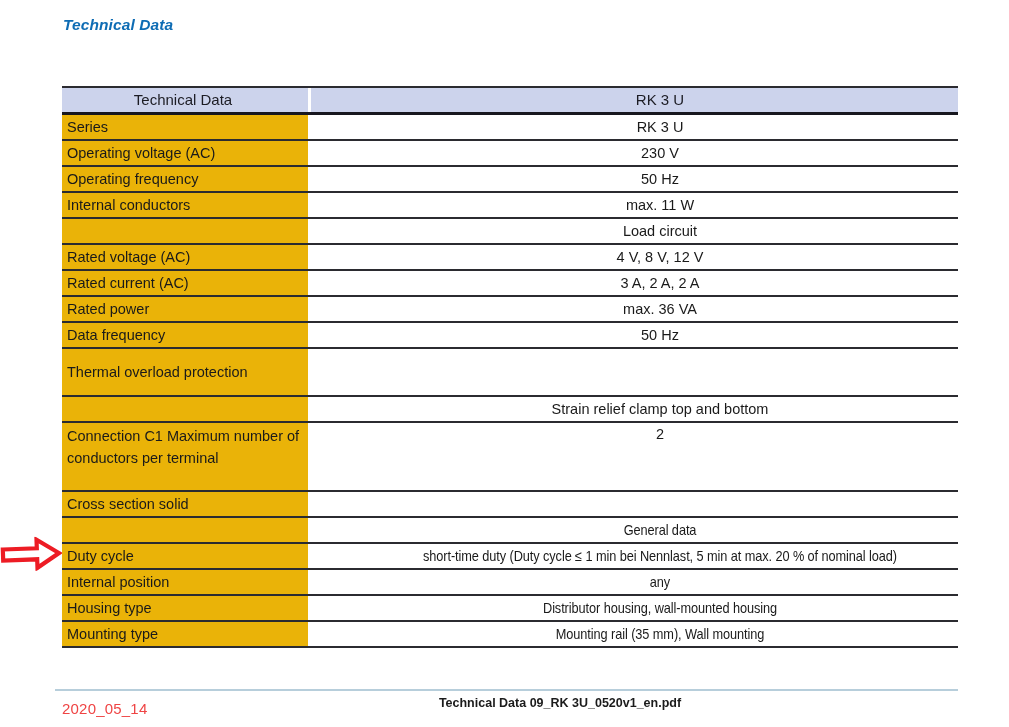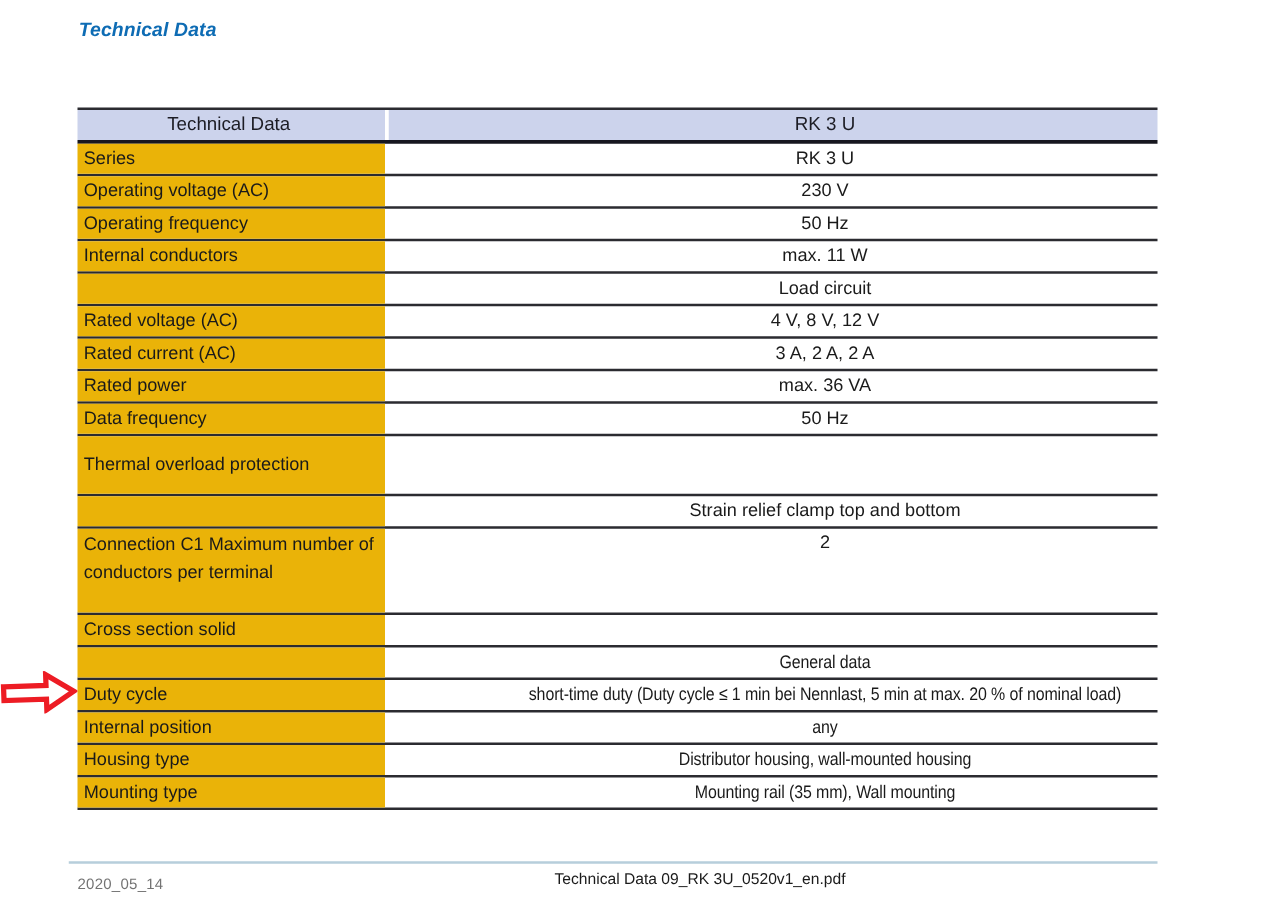--- a/index.html
+++ b/index.html
@@ -1,18 +1,18 @@
 <!DOCTYPE html>
 <html><head>
 <meta charset="utf-8">
 <style>
   html,body { margin:0; padding:0; background:#ffffff; }
   .page {
     position:relative; width:926px; height:727px; background:#ffffff;
-    font-family:"Liberation Sans", sans-serif; color:#1a1a1a; overflow:hidden;
+    font-family:"Liberation Sans", sans-serif; color:#1a1a1a; overflow:hidden;padding-left:32px;
   }
   .doc-title {
     position:absolute; left:63px; top:16px;
     font-size:15.5px; font-weight:bold; font-style:italic; color:#0e6cb4;
     letter-spacing:0.1px;
   }
   .tbl {
     position:absolute; left:62px; top:86px; width:947px;
     border-top:2px solid #2b2b30;
     font-size:14.5px;
@@ -36,26 +36,26 @@
   .r67 { min-height:67px; }
   .r67 .cl { align-items:flex-start; padding-top:2px; line-height:22px; }
   .r67 .cr { align-items:flex-start; padding-top:2px; }
   .cond { transform:scaleX(0.88); letter-spacing:-0.1px; }
   .red-arrow { position:absolute; left:0px; top:537px; transform:rotate(-2deg); }
   .footer-rule {
     position:absolute; left:55px; top:689px; width:954px; height:2px;
     background:#b7cedb;
   }
   .footer-date {
-    position:absolute; left:62px; top:700px; font-size:12px; color:#737373;
+    position:absolute; left:62px; top:700px; font-size:15px; color:#ef4444;
     letter-spacing:0.2px;
   }
   .footer-filename {
     position:absolute; left:560px; top:696px; transform:translateX(-50%);
-    font-size:12.5px; color:#1b1b1b; white-space:nowrap;
+    font-size:12.5px; color:#1b1b1b; white-space:nowrap;font-weight:bold;
   }
 </style>
 </head>
 <body>
 
 <div class="page">
 
   <div class="doc-title">Technical Data</div>
 
   <div class="tbl">

